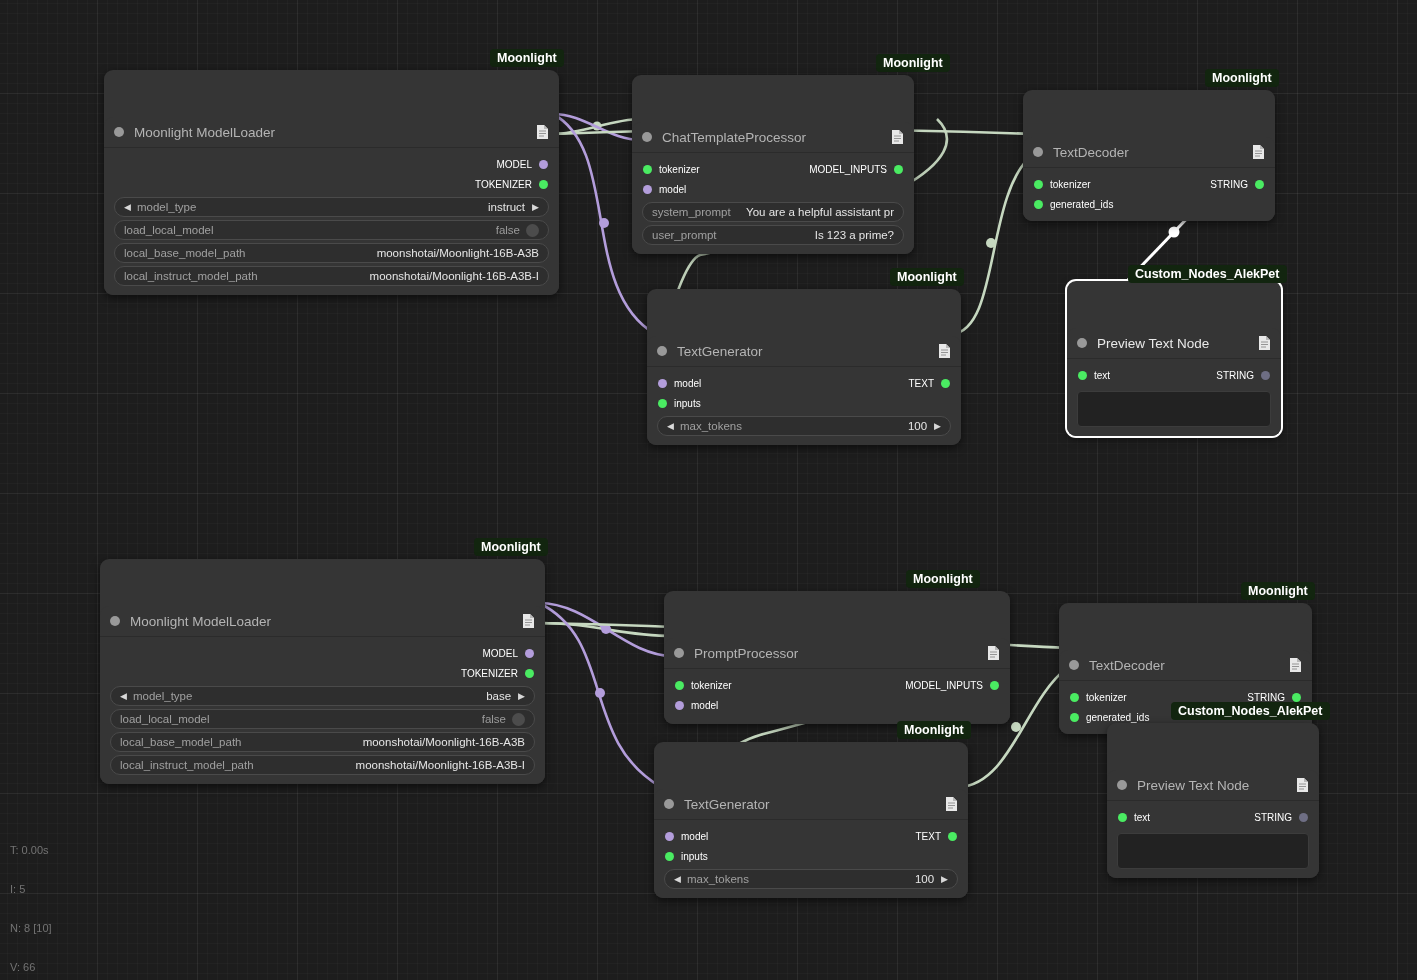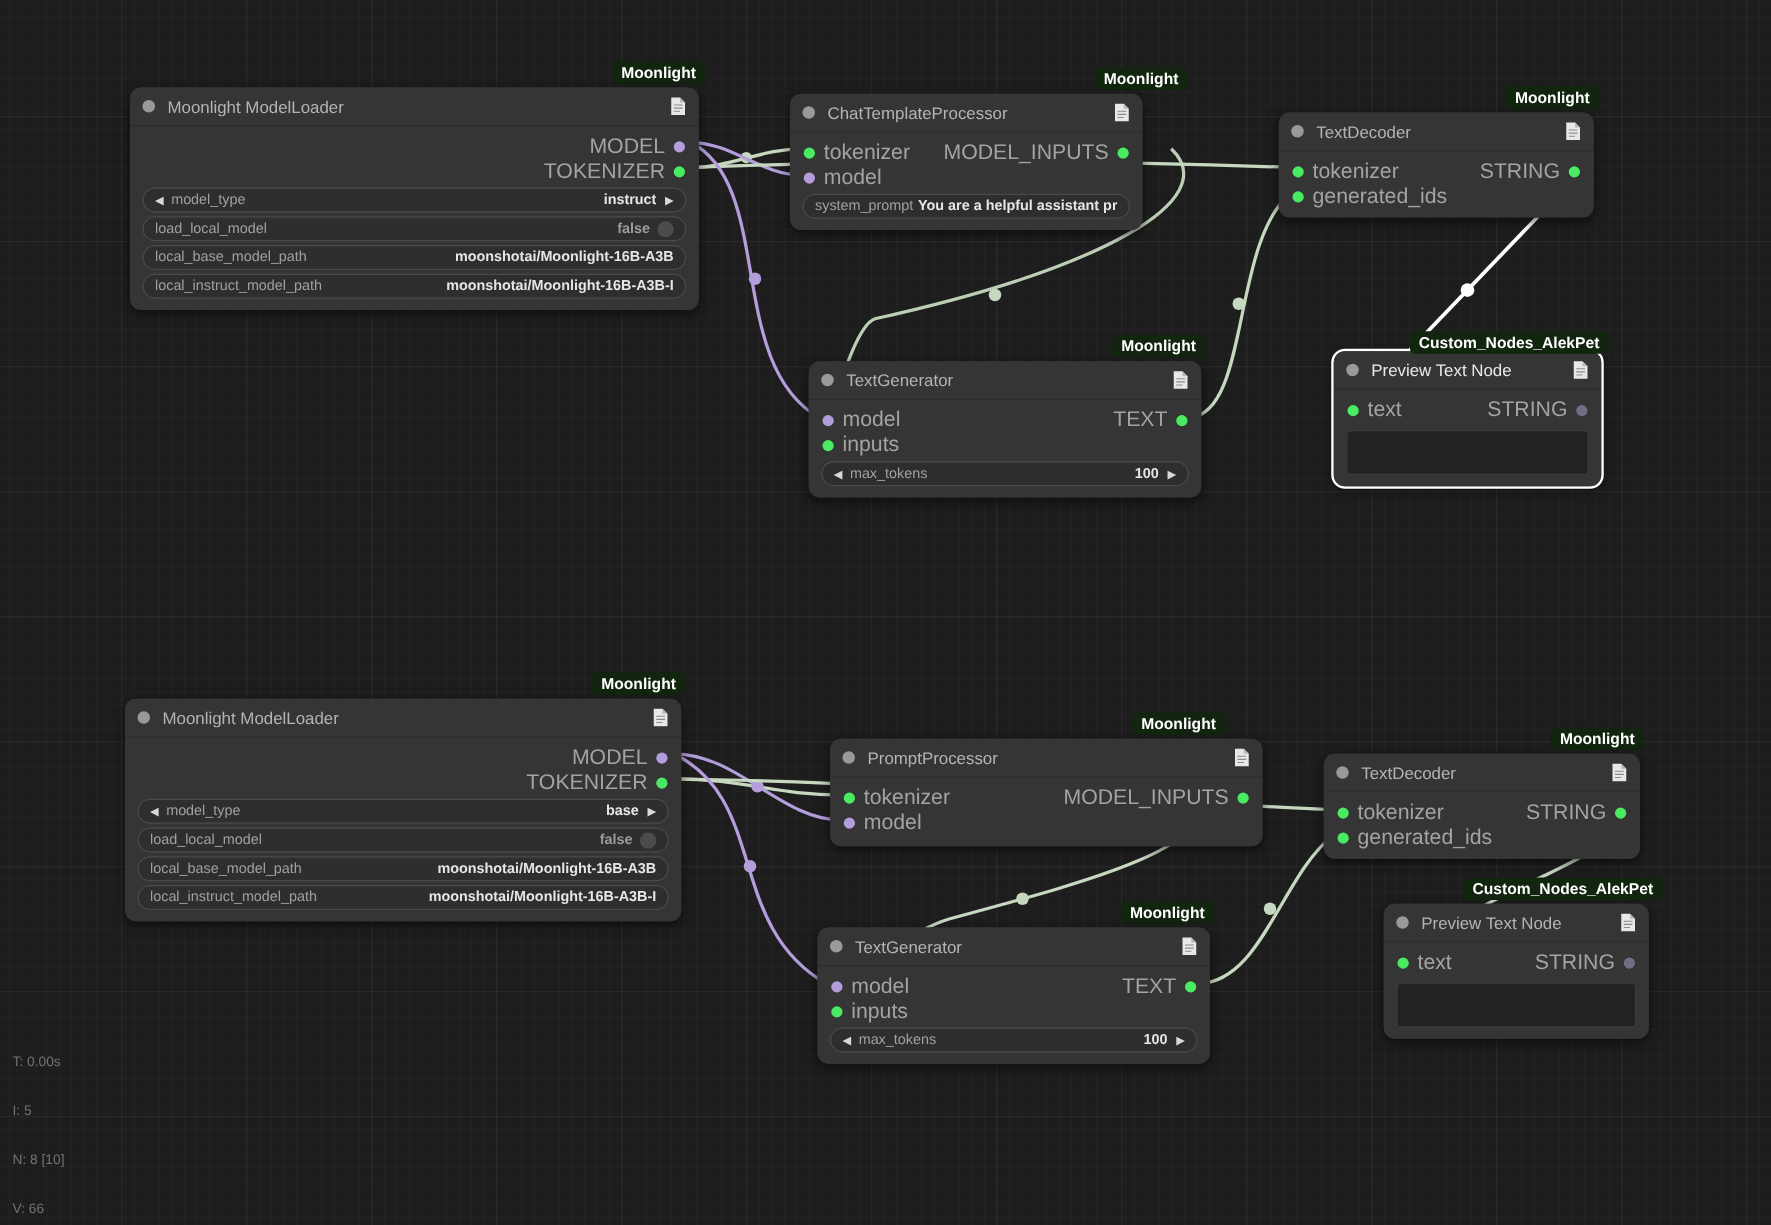--- a/index.html
+++ b/index.html
@@ -15,43 +15,43 @@
     background-size:10px 10px,10px 10px,100px 100px,100px 100px;
     background-position:-3px -7px,-3px -7px,-3px -7px,-3px -7px;
   }
   svg.links{position:absolute;left:0;top:0;width:1417px;height:980px;
             pointer-events:none;}
   .node{position:absolute;border-radius:9px;background:#353535;
         box-shadow:0 3px 9px rgba(0,0,0,0.55);}
   .node.sel{box-shadow:0 0 0 2px #ffffff, 0 3px 9px rgba(0,0,0,0.55);}
   .node-title{height:30px;display:flex;align-items:center;
     padding:0 10px 0 10px;border-radius:9px 9px 0 0;
-    background:#353535;border-bottom:1px solid #2b2b2b;}
+    background:#353535;border-bottom:1px solid #2b2b2b;margin-top:47px;}
   .collapse-dot{width:10px;height:10px;border-radius:50%;background:#999;
                 flex:0 0 auto;margin-right:10px;}
   .node-title-text{font-size:13.5px;color:#b4b4b4;white-space:nowrap;
                    overflow:hidden;flex:1 1 auto;}
   .node.sel .node-title-text{color:#e9e9e9;}
   .doc-icon{width:13px;height:16px;flex:0 0 auto;}
   .node-body{background:#353535;border-radius:0 0 9px 9px;
              padding:6px 0 9px 0;position:relative;}
   .slots{position:relative;}
   .slot-row{position:relative;height:20px;display:flex;align-items:center;}
   .slot-in{position:absolute;left:11px;display:flex;align-items:center;gap:7px;}
   .slot-out{position:absolute;right:11px;display:flex;align-items:center;gap:7px;}
   .dot{width:9px;height:9px;border-radius:50%;flex:0 0 auto;}
   .dot.green{background:#4aeb62;}
   .dot.purple{background:#b39ddb;}
   .dot.grey{background:#6e6e84;}
-  .slot-label{font-size:17px;color:#a3a3a3;white-space:nowrap;}
+  .slot-label{font-size:10px;color:#ffffff;white-space:nowrap;}
   .widget{height:20px;margin:3px 10px 0 10px;border-radius:10px;
     background:#2e2e2e;border:1px solid #4a4a4a;display:flex;
     align-items:center;padding:0 9px;box-sizing:border-box;}
   .w-name{font-size:11.5px;color:#a0a0a0;white-space:nowrap;}
-  .w-val{margin-left:auto;font-size:11.5px;color:#e6e6e6;font-weight:bold;
+  .w-val{margin-left:auto;font-size:11.5px;color:#e6e6e6;font-weight:normal;
          white-space:nowrap;overflow:hidden;}
   .w-arrow{color:#d8d8d8;font-size:9px;line-height:1;flex:0 0 auto;}
   .w-arrow.l{margin-right:6px;}
   .w-arrow.r{margin-left:7px;}
   .toggle{width:13px;height:13px;border-radius:50%;background:#4c4c4c;
           margin-left:6px;flex:0 0 auto;}
   .badge{position:absolute;background:#12250f;color:#ffffff;
     font-size:12.5px;font-weight:bold;padding:2px 7px;border-radius:4px;
     white-space:nowrap;}
   .textbox{margin:6px 10px 0 10px;height:34px;border-radius:4px;
@@ -181,20 +181,24 @@
           <span class="slot-in">
               <span class="dot purple"></span>
               <span class="slot-label">model</span>
             </span>
         </div>
       </div>
       <div class="widget">
         <span class="w-name">system_prompt</span>
         <span class="w-val">You are a helpful assistant pr</span>
       </div>
+      <div class="widget">
+        <span class="w-name">user_prompt</span>
+        <span class="w-val">Is 123 a prime?</span>
+      </div>
     </div>
   </div>
 
   <div class="badge" style="left:1205px;top:69px;">Moonlight</div>
   <div class="node" style="left:1023px;top:90px;width:252px;">
     <div class="node-title">
       <span class="collapse-dot"></span>
       <span class="node-title-text">TextDecoder</span>
       <svg class="doc-icon" viewBox="0 0 13 16">
           <path d="M1 1h7l4 4v10H1z" fill="#e8e8e8"></path>

